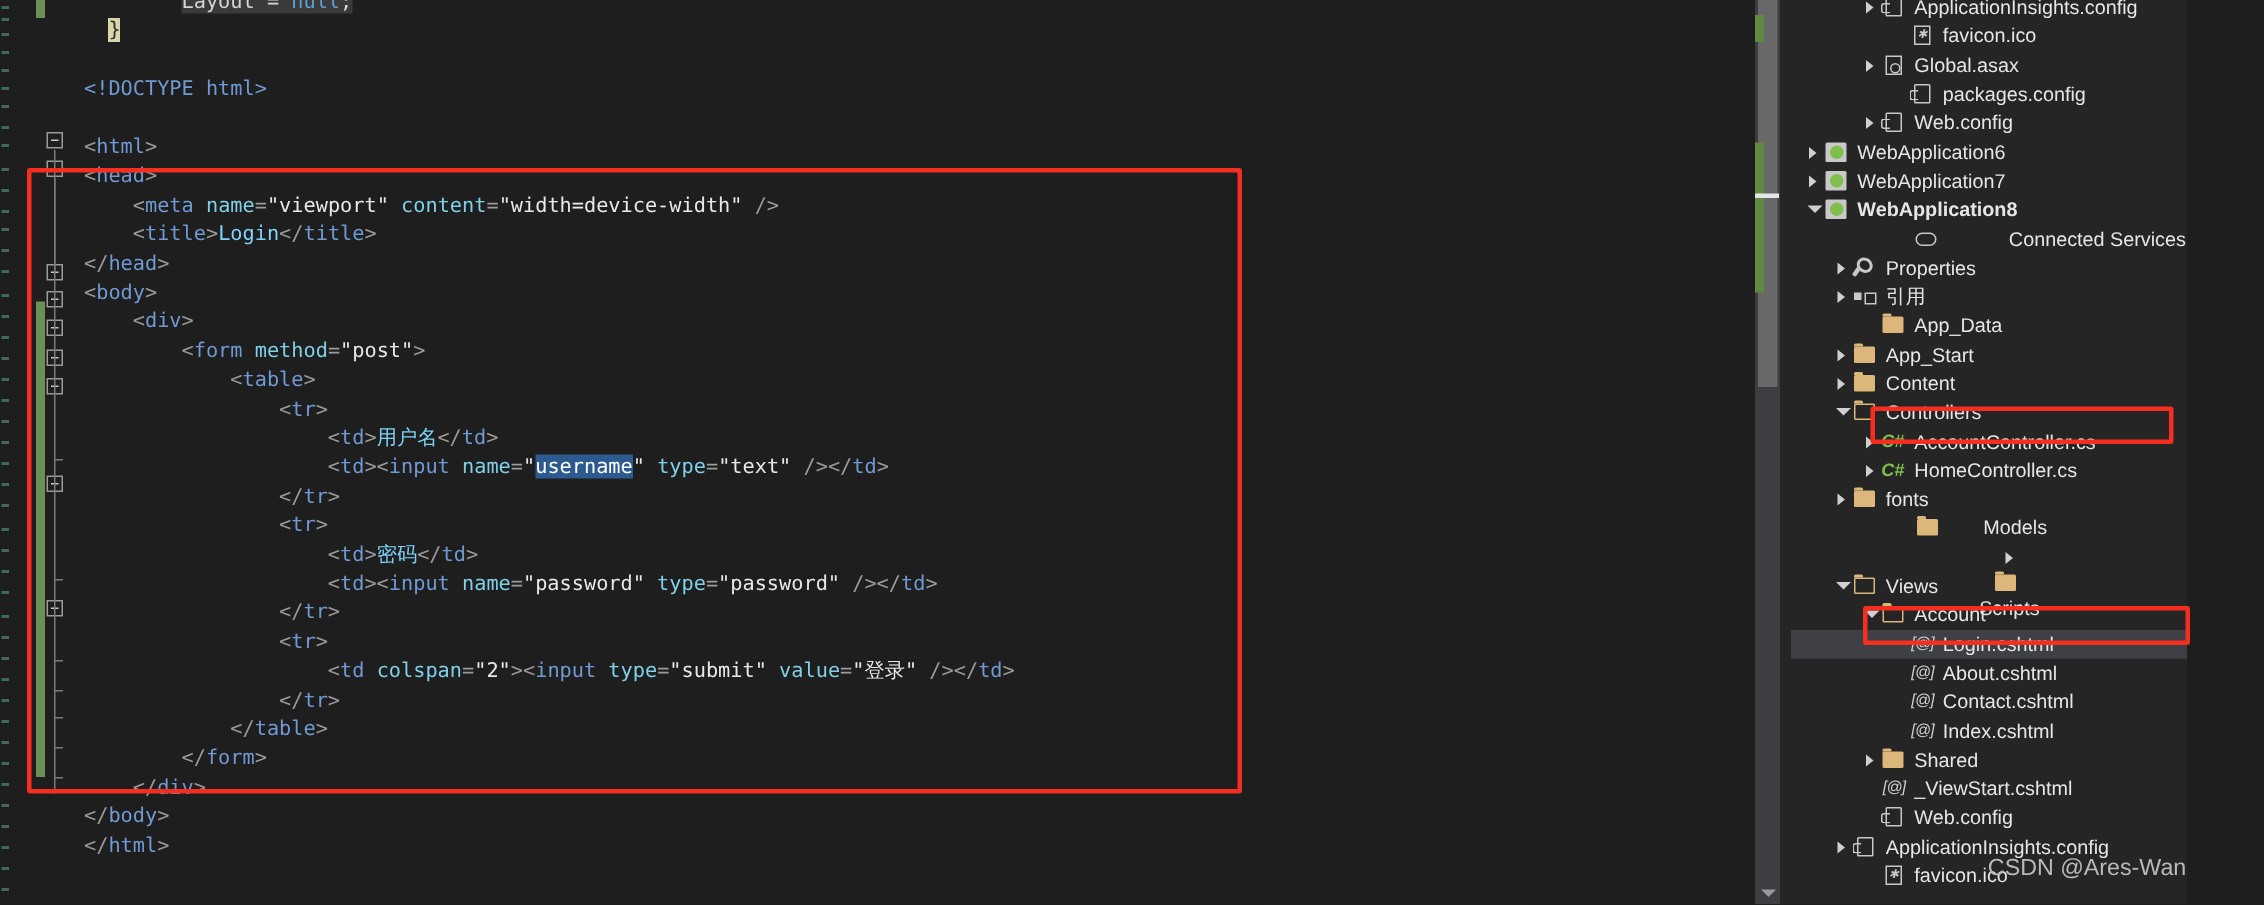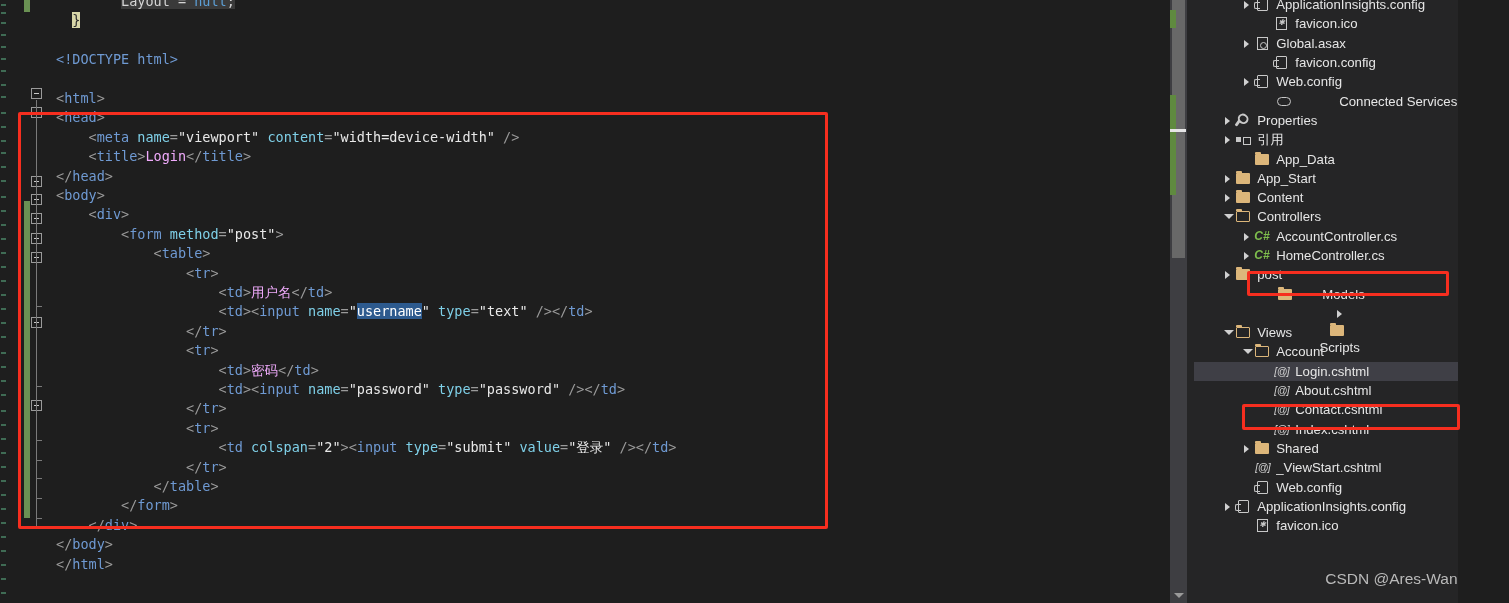--- a/index.html
+++ b/index.html
@@ -61,21 +61,21 @@
     line-height: 19.4px;
     white-space: pre;
     color: #d4d4d4;
   }
   .line { position: absolute; left: 0; height: 19.4px; white-space: pre; }
 
   .tag      { color: #6f9ad3; }      
   .brk      { color: #9a9a9a; }      
   .attr     { color: #7fd0e8; }      
   .val      { color: #e8e8e8; }      
-  .txt      { color: #f0abfc; }      
+  .txt      { color: #7dd3fc; }      
   .kw       { color: #5c9fd6; }      
   .pln      { color: #d4d4d4; }
   .punc     { color: #d4d4d4; }
   .doctype  { color: #6f9ad3; }
   .sel-gray { background: #3a3a3a; }
   .brace-hl { background: #d8d6a8; color: #2b2b2b; }
 
   
   .redbox {
     position: absolute;
@@ -400,31 +400,58 @@
           <span class="ticon">
             <i class="ic-gear"></i>
           </span>
           <span class="label">Global.asax</span>
         </div>
         <div class="tree-row" style="padding-left: 65px;">
           <span class="expander"></span>
           <span class="ticon">
             <i class="ic-config"></i>
           </span>
-          <span class="label">favicon.config</span>
+          <span class="label">packages.config</span>
         </div>
         <div class="tree-row" style="padding-left: 46px;">
           <span class="expander">
             <i class="chev-closed"></i>
           </span>
           <span class="ticon">
             <i class="ic-config"></i>
           </span>
           <span class="label">Web.config</span>
         </div>
+        <div class="tree-row" style="padding-left: 8px;">
+          <span class="expander">
+            <i class="chev-closed"></i>
+          </span>
+          <span class="ticon">
+            <i class="ic-webapp"></i>
+          </span>
+          <span class="label">WebApplication6</span>
+        </div>
+        <div class="tree-row" style="padding-left: 8px;">
+          <span class="expander">
+            <i class="chev-closed"></i>
+          </span>
+          <span class="ticon">
+            <i class="ic-webapp"></i>
+          </span>
+          <span class="label">WebApplication7</span>
+        </div>
+        <div class="tree-row bold" style="padding-left: 8px;">
+          <span class="expander">
+            <i class="chev-open"></i>
+          </span>
+          <span class="ticon">
+            <i class="ic-webapp"></i>
+          </span>
+          <span class="label">WebApplication8</span>
+        </div>
         <div class="tree-row" style="padding-left: 27px; gap: 41px;">
           <span class="expander"></span>
           <span class="ticon">
             <i class="ic-cloud"></i>
           </span>
           <span class="label">Connected Services</span>
         </div>
         <div class="tree-row" style="padding-left: 27px;">
           <span class="expander">
             <i class="chev-closed"></i>
@@ -495,21 +522,21 @@
           </span>
           <span class="label">HomeController.cs</span>
         </div>
         <div class="tree-row" style="padding-left: 27px;">
           <span class="expander">
             <i class="chev-closed"></i>
           </span>
           <span class="ticon">
             <i class="ic-folder"></i>
           </span>
-          <span class="label">post</span>
+          <span class="label">fonts</span>
         </div>
         <div class="tree-row" style="padding-left: 46px; gap: 23px;">
           <span class="expander"></span>
           <span class="ticon">
             <i class="ic-folder"></i>
           </span>
           <span class="label">Models</span>
         </div>
         <div class="tree-row" style="padding-left: 27px; flex-direction: column;">
           <span class="expander">

